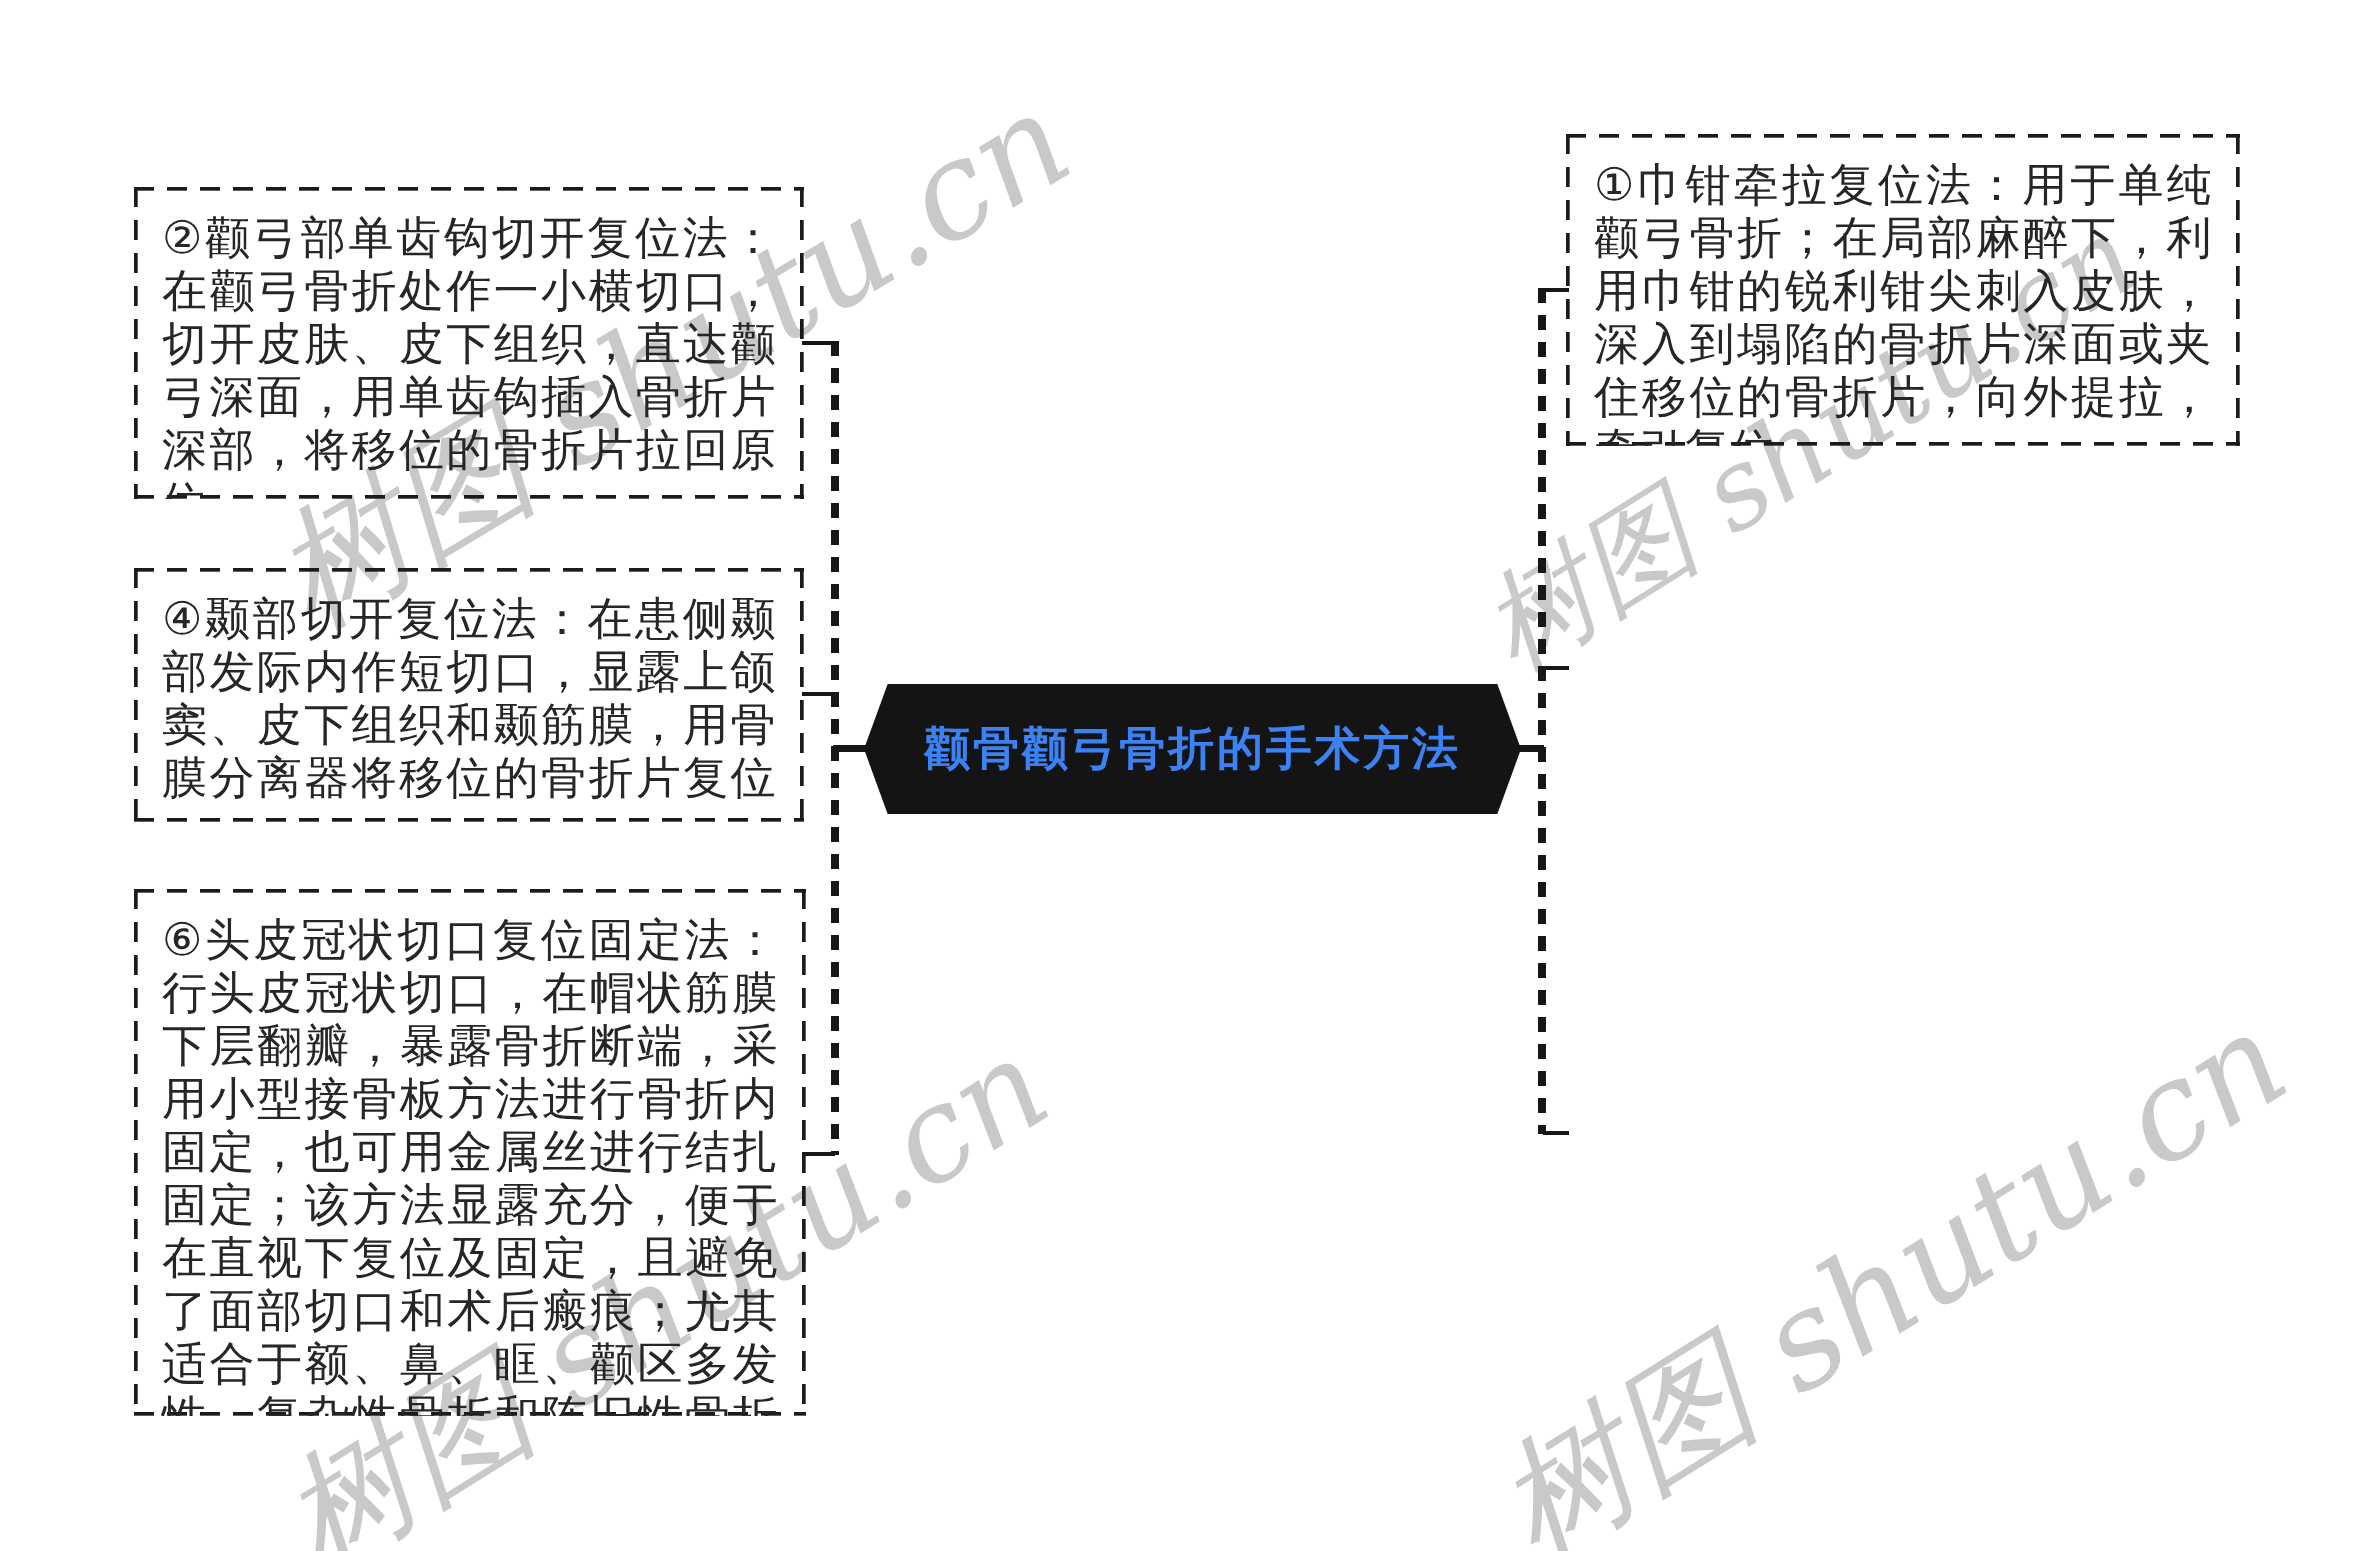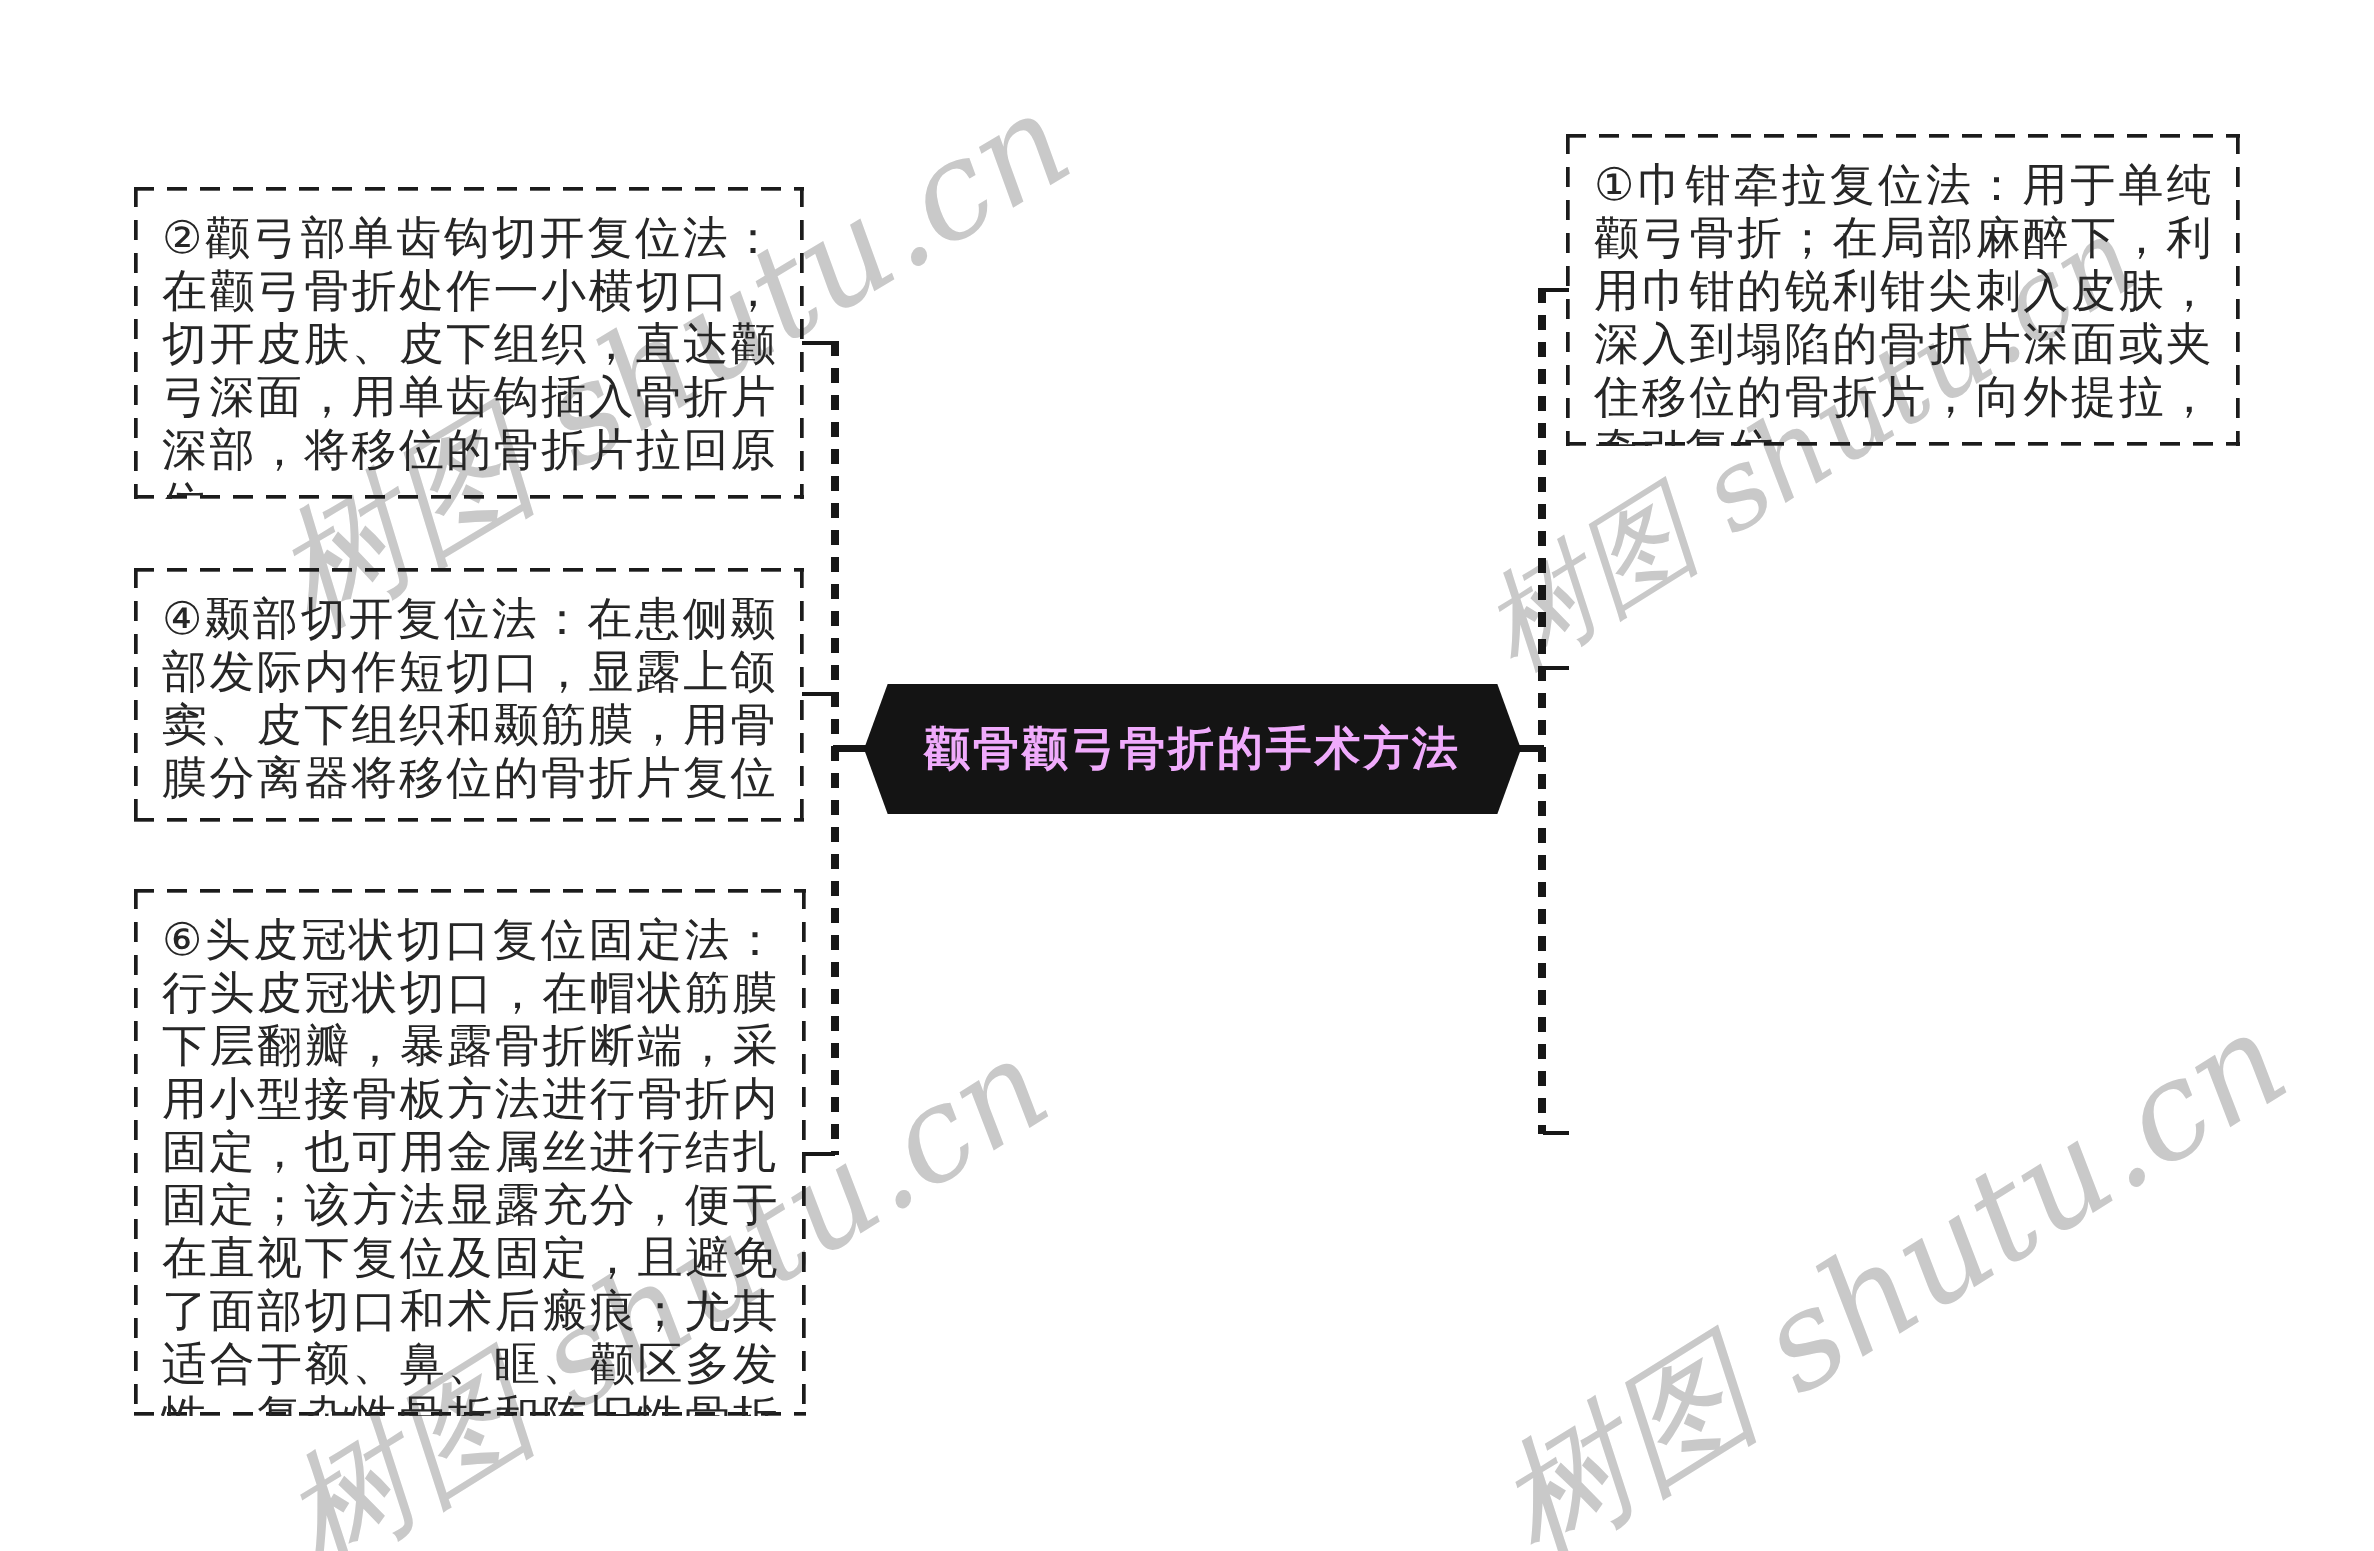--- a/index.html
+++ b/index.html
@@ -78,21 +78,21 @@
   .trunk-right{left:1514px;top:745px;width:30px;}
   
   .center-node{
     position:absolute;z-index:3;
     left:864px;top:684px;width:657px;height:130px;
     background:#141414;
     clip-path:polygon(0 50%,3.6% 0,96.4% 0,100% 50%,96.4% 100%,3.6% 100%);
     display:flex;align-items:center;justify-content:center;
   }
   .center-node span{
-    color:#f0abfc;
+    color:#3b82f6;
     font-size:46px;
     font-weight:700;
     letter-spacing:2.8px;
     white-space:nowrap;
   }
 </style>
 </head>
 <body>
 
 <div class="canvas">

